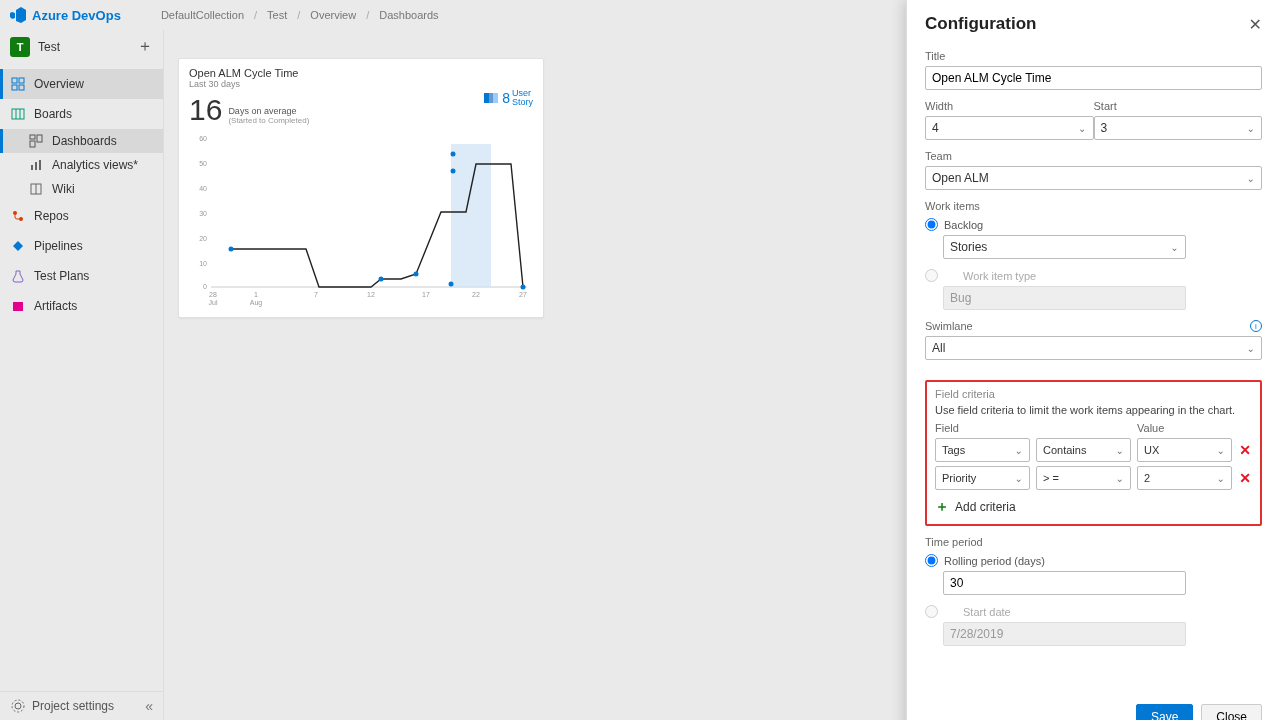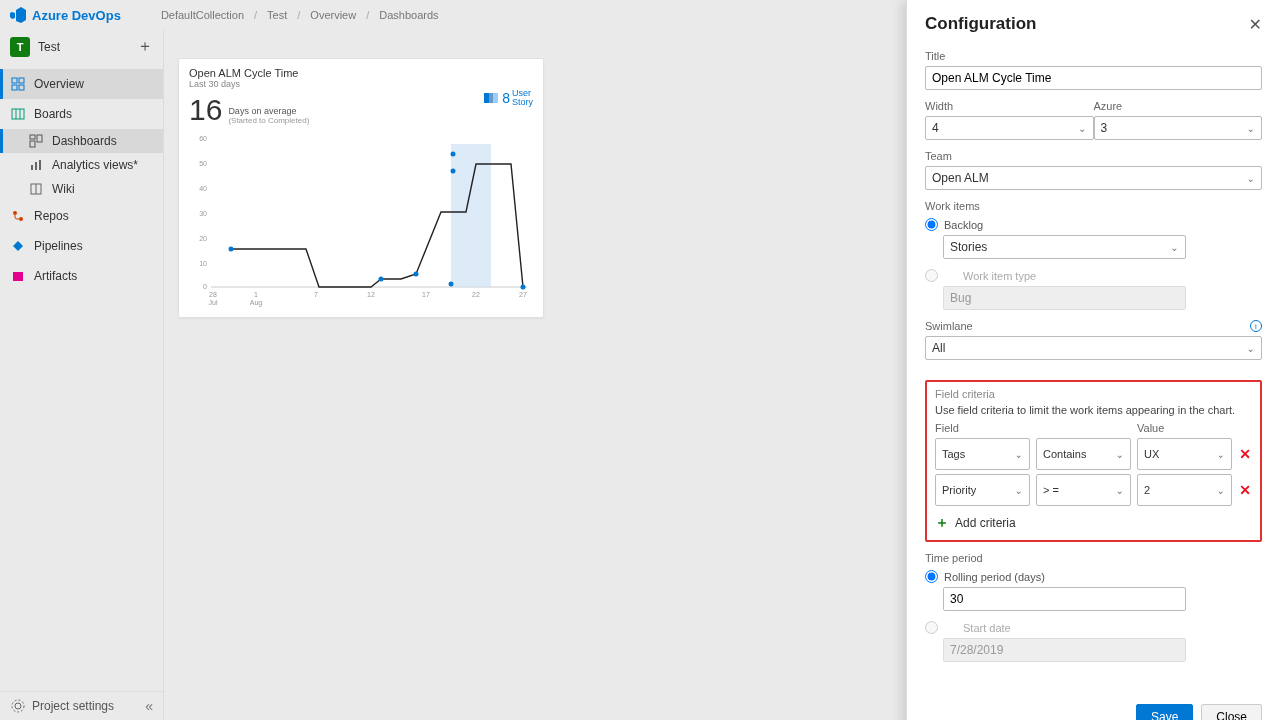--- a/index.html
+++ b/index.html
@@ -65,21 +65,21 @@
   .radio input { margin:0; }
   .radio.dis { color: #aaa; gap: 25px; }
   .section-head { display: flex; align-items: center; margin-top: 10px;}
   .info-ico { width: 12px; height: 12px; border: 1px solid #0078d4; border-radius: 50%; color: #0078d4; font-size: 8px; display: inline-flex; align-items: center; justify-content: center; margin-left: auto;}
   
   .criteria-box { border: 2px solid #e03030; border-radius: 2px; padding: 6px 8px 8px 8px; margin-top: 20px;}
   .criteria-box .hdr { font-size: 11px; color: #888; }
   .criteria-box .desc { font-size: 11px; color: #444; margin: 4px 0 6px 0;}
   .criteria-box .labels { display: flex; font-size: 11px; color: #666; align-items: center; }
   .criteria-row { display: flex; gap: 6px; align-items: center; margin-top: 4px;}
-  .criteria-row .select { height: 32px; flex: 1; border: 1px solid #bbb; border-radius: 2px; padding: 8px 6px; font-size: 11px;}
+  .criteria-row .select { height: 24px; flex: 1; border: 1px solid #bbb; border-radius: 2px; padding: 8px 6px; font-size: 11px;}
   .criteria-row .del { color: #e81123; cursor: pointer; width: 14px; text-align:center; font-size:14px; font-weight:bold;}
   .add-crit { display: flex; align-items: center; gap: 6px; font-size: 12px; color: #333; margin-top: 8px; cursor: pointer;}
   .add-crit .plus { color: #107c10; font-weight: bold; font-size: 14px;}
   
   .panel-ft { display: flex; justify-content: flex-end; gap: 8px; padding: 12px 18px 20px 18px; }
   .btn { height: 26px; padding: 0 14px; font-size: 12px; border: 1px solid #ccc; background: #f3f3f3; border-radius: 2px; cursor: pointer; display:inline-flex; align-items:center;}
   .btn.primary { background: #0078d4; color: #fff; border-color: #0078d4; }
 </style>
 </head>
 <body>
@@ -175,20 +175,28 @@
         <span class="nav-icon">
             <svg viewBox="0 0 14 14">
               <path d="M2 7l5-5 5 5-5 5z" fill="#0078d4"></path>
             </svg>
           </span>
         <span>Pipelines</span>
       </div>
       <div class="nav-item">
         <span class="nav-icon">
             <svg viewBox="0 0 14 14">
+              <path d="M5 2h4v3l3 6a2 2 0 01-2 2H4a2 2 0 01-2-2l3-6z" fill="none" stroke="#8661c5"></path>
+            </svg>
+          </span>
+        <span>Test Plans</span>
+      </div>
+      <div class="nav-item">
+        <span class="nav-icon">
+            <svg viewBox="0 0 14 14">
               <rect x="2" y="3" width="10" height="9" fill="#e3008c"></rect>
             </svg>
           </span>
         <span>Artifacts</span>
       </div>
     </div>
     <div class="footer">
       <span class="nav-icon">
           <svg viewBox="0 0 14 14">
             <circle cx="7" cy="7" r="3" fill="none" stroke="#666"></circle>
@@ -270,21 +278,21 @@
         </div>
         <div class="row">
           <div class="fld">
               <label>Width</label>
             <div class="select">
                 <span>4</span>
                 <span class="chev">⌄</span>
               </div>
           </div>
           <div class="fld">
-              <label>Azure</label>
+              <label>Start</label>
             <div class="select">
                 <span>3</span>
                 <span class="chev">⌄</span>
               </div>
           </div>
         </div>
         <div class="fld">
             <label>Team</label>
           <div class="select">
               <span>Open ALM</span>

